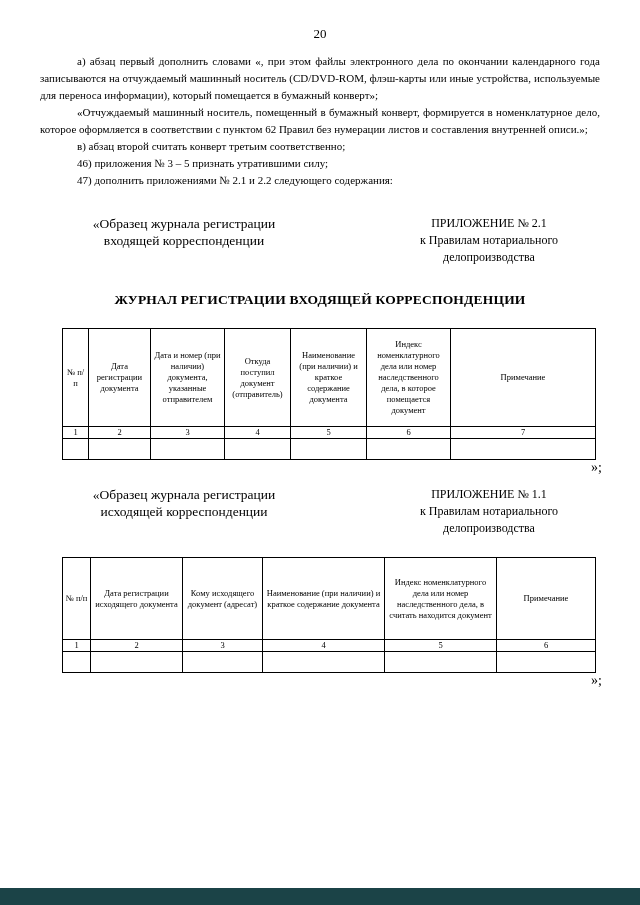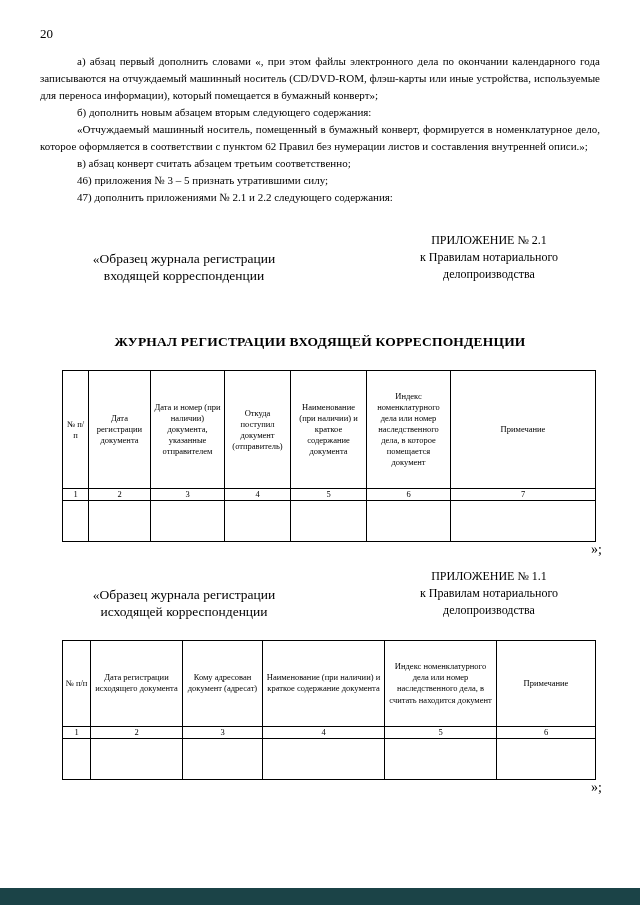--- a/index.html
+++ b/index.html
@@ -6,50 +6,50 @@
   html, body { margin: 0; padding: 0; }
   body {
     width: 640px; height: 905px;
     background: #ffffff;
     color: #000;
     font-family: "Liberation Serif", serif;
     position: relative;
     overflow: hidden;
   }
   .sheet { width: 640px; height: 905px; padding: 26px 40px 0 40px; position: relative; }
-  .pagenum { font-size: 13px; margin-bottom: 11px; }
+  .pagenum { text-align: center; font-size: 13px; margin-bottom: 11px; }
   .para {
     margin: 0;
     text-indent: 37px;
     text-align: justify;
     font-size: 11px;
     line-height: 17px;
   }
   .appendix-row { display: flex; justify-content: space-between; margin-top: 26px; }
   .multiline { white-space: pre-line; }
-  .appendix-left  { width: 252px; margin-left: 18px; text-align: center; font-size: 13.5px; line-height: 17px; margin-top: 18px; }
+  .appendix-left  { width: 252px; margin-left: 18px; text-align: center; font-size: 13.5px; line-height: 17px; }
   .appendix-right { width: 222px; text-align: center; font-size: 12px; line-height: 17px; }
   .journal-title {
     text-align: center; font-weight: bold; font-size: 13.5px;
-    margin-top: 50px; letter-spacing: 0.2px;
+    margin-top: 26px; letter-spacing: 0.2px;
   }
   table.journal-table {
     border-collapse: collapse;
     table-layout: fixed;
     margin-top: 20px;
     margin-left: 22px;
     width: 533px;
   }
   .journal-table th, .journal-table td {
     border: 1px solid #000;
     font-size: 8.5px;
     line-height: 1.3;
     text-align: center;
     vertical-align: middle;
-    padding: 20px 2px;
+    padding: 10px 2px;
     font-weight: normal;
     overflow: hidden;
   }
   .t1 .head th { height: 86px; }
   .t2 .head th { height: 82px; }
   .nums td { height: 12px; padding: 0 2px; }
   .blank td { height: 16px; }
   .closing { text-align: right; font-size: 14px; line-height: 16px; margin-right: -2px; }
   .gap-before-appendix2 { margin-top: 10px; }
   .bottom-bar {
@@ -59,23 +59,22 @@
 </style>
 </head>
 <body>
 
 <div class="sheet">
 
   <div class="pagenum">20</div>
 
   <div>
     <p class="para">а) абзац первый дополнить словами «, при этом файлы электронного дела по окончании календарного года записываются на отчуждаемый машинный носитель (CD/DVD-ROM, флэш-карты или иные устройства, используемые для переноса информации), который помещается в бумажный конверт»;</p>
-    <p class="para">б) дополнить новым абзацем вторым следующего содержания:</p>
     <p class="para">«Отчуждаемый машинный носитель, помещенный в бумажный конверт, формируется в номенклатурное дело, которое оформляется в соответствии с пунктом 62 Правил без нумерации листов и составления внутренней описи.»;</p>
-    <p class="para">в) абзац конверт считать абзацем третьим соответственно;</p>
+    <p class="para">в) абзац второй считать конверт третьим соответственно;</p>
     <p class="para">46) приложения № 3 – 5 признать утратившими силу;</p>
     <p class="para">47) дополнить приложениями № 2.1 и 2.2 следующего содержания:</p>
   </div>
 
   <div class="appendix-row">
     <div class="appendix-left multiline">«Образец журнала регистрации
 входящей корреспонденции</div>
     <div class="appendix-right multiline">ПРИЛОЖЕНИЕ № 2.1
 к Правилам нотариального
 делопроизводства</div>
@@ -140,21 +139,21 @@
         <col style="width:92px">
         <col style="width:80px">
       <col style="width:122px">
         <col style="width:112px">
         <col style="width:99px">
     </colgroup>
     <tbody>
       <tr class="head">
         <th>№ п/п</th>
         <th>Дата регистрации исходящего документа</th>
-        <th>Кому адресован документ (адресат)</th>
+        <th>Кому исходящего документ (адресат)</th>
         <th>Наименование (при наличии) и краткое содержание документа</th>
         <th>Индекс номенклатурного дела или номер наследственного дела, в считать находится документ</th>
         <th>Примечание</th>
       </tr>
       <tr class="nums">
         <td>1</td>
         <td>2</td>
         <td>3</td>
         <td>4</td>
         <td>5</td>

